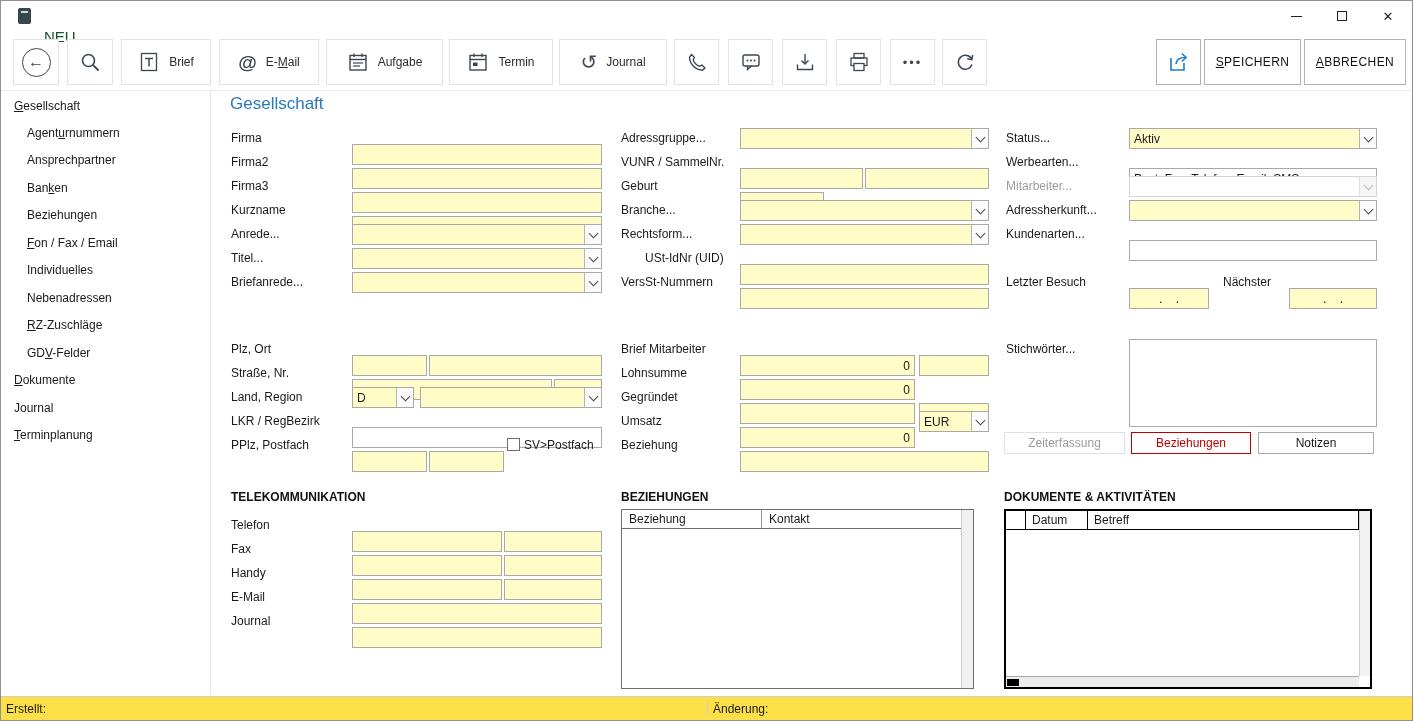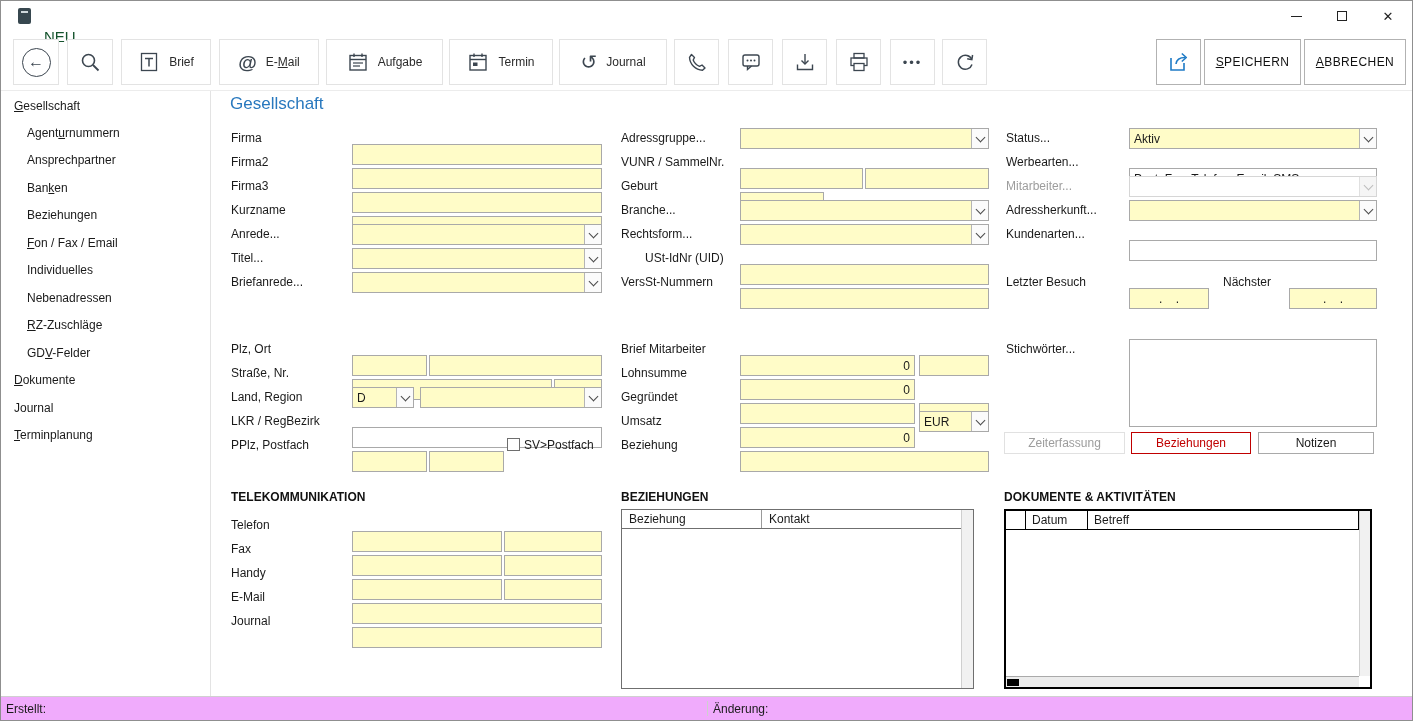--- a/index.html
+++ b/index.html
@@ -64,21 +64,21 @@
   .lv-col{display:flex;align-items:center;padding-left:7px;border-right:1px solid #9a9a9a;overflow:hidden;white-space:nowrap;}
   .listview.black .lv-col{border-right:1px solid #000;padding-left:6px;}
   .lv-col.flex{flex:1;border-right:none;}
   .lv-body{position:absolute;left:0;top:19px;right:12px;bottom:0;background:#fff;}
   .lv-vscroll{position:absolute;right:0;top:0;bottom:0;width:12px;background:#f1f1f1;border-left:1px solid #cfcfcf;}
   .listview.black .lv-vscroll{width:11px;bottom:11px;}
   .lv-hscroll{position:absolute;left:0;right:11px;bottom:0;height:11px;background:#ececec;border-top:1px solid #aaa;}
   .lv-hthumb{position:absolute;left:1px;top:2px;width:12px;height:7px;background:#000;}
 
   
-  .statusbar{position:absolute;left:0;right:0;bottom:0;height:24px;background:#f0abfc;border-top:1px solid #d0d0d0;}
+  .statusbar{position:absolute;left:0;right:0;bottom:0;height:24px;background:#fde047;border-top:1px solid #d0d0d0;}
   .sb-txt{position:absolute;top:5px;white-space:nowrap;color:#1a1a1a;}
   .sb-div{position:absolute;left:706px;top:4px;bottom:4px;width:1px;background:#cfcfcf;}
   svg{display:block;}
 </style>
 </head>
 <body>
 
 <div class="window">
 
   <div class="titlebar">

